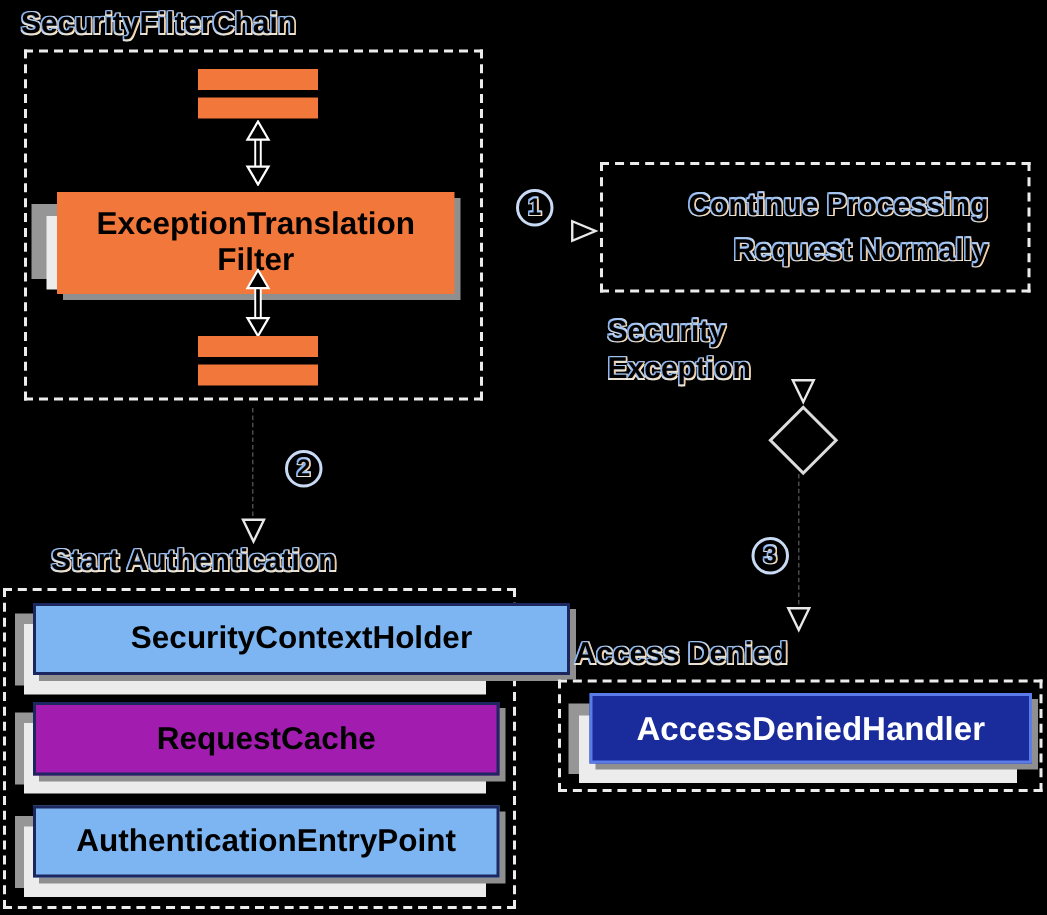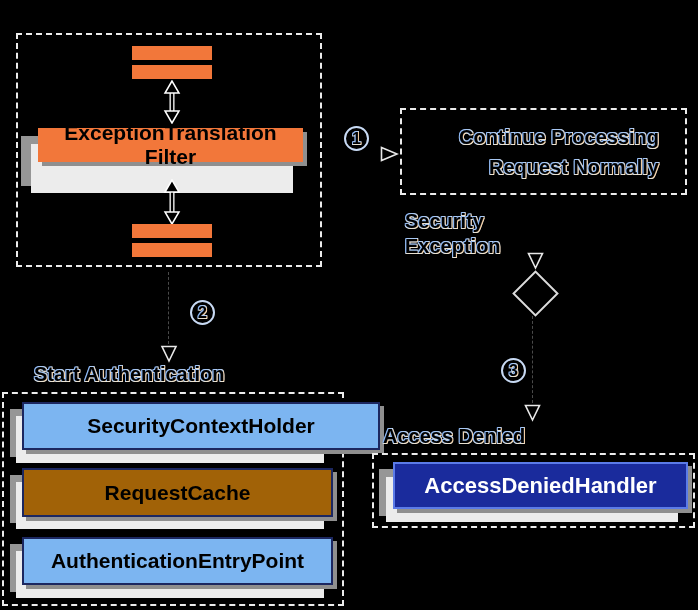--- a/index.html
+++ b/index.html
@@ -20,53 +20,54 @@
   .dashedbox{border:2px dashed #ececec;box-sizing:border-box;background:#000;}
   .bar{background:#F2773A;}
   .sh-g{background:#969696;}
   .sh-l{background:#ECECEC;}
   .mainbox{
     display:flex;align-items:center;justify-content:center;text-align:center;
     box-sizing:border-box;box-shadow:4px 4px 0 #8F8F8F;color:#000;
   }
   .orange{background:#F2773A;font-size:21px;line-height:24px;}
   .blue{background:#7CB5F1;border:2px solid #1c2760;font-size:21px;}
-  .tan{background:#a16207;border:2px solid #1c2760;font-size:21px;}
+  .tan{background:#a21caf;border:2px solid #1c2760;font-size:21px;}
   .navy{background:#1A2B9C;border:2px solid #5b7be8;color:#fff;font-size:22px;}
   .badge{
     width:25px;height:25px;border-radius:50%;border:2px solid #c8daf4;box-sizing:border-box;
     display:flex;align-items:center;justify-content:center;font-size:16px;background:#000;
   }
   .connector{border-left:1px dashed #4a4a4a;width:0;}
   .diamond{width:33px;height:33px;border:2px solid #dcdcdc;background:#000;transform:rotate(45deg);box-sizing:border-box;}
   svg{display:block;}
 </style>
 </head>
 <body>
 
 <div id="canvas">
 
+  <div class="abs glow" style="left:14px;top:5px;font-size:20px;">SecurityFilterChain</div>
 
   <div class="abs dashedbox" style="left:16px;top:33px;width:306px;height:234px;"></div>
 
   <div class="abs bar" style="left:132px;top:46px;width:80px;height:14px;"></div>
   <div class="abs bar" style="left:132px;top:65px;width:80px;height:14px;"></div>
 
   <div class="abs" style="left:157px;top:80px;">
     <svg width="30" height="44" viewBox="0 0 30 44">
       <line x1="15" y1="9" x2="15" y2="35" stroke="#ffffff" stroke-width="5"></line>
       <line x1="15" y1="9" x2="15" y2="35" stroke="#000000" stroke-width="2.4"></line>
       <polygon points="15,1 8,13 22,13" fill="#000" stroke="#fff" stroke-width="1.5"></polygon>
       <polygon points="15,43 8,31 22,31" fill="#000" stroke="#fff" stroke-width="1.5"></polygon>
     </svg>
   </div>
 
   <div class="abs sh-g" style="left:21px;top:136px;width:265px;height:50px;"></div>
   <div class="abs sh-l" style="left:31px;top:144px;width:262px;height:49px;"></div>
-  <div class="abs mainbox orange pre" style="left:38px;top:128px;width:265px;height:34px;">ExceptionTranslation
+  <div class="abs mainbox orange pre" style="left:38px;top:128px;width:265px;height:68px;">ExceptionTranslation
 Filter</div>
 
   <div class="abs" style="left:157px;top:179px;">
     <svg width="30" height="46" viewBox="0 0 30 46">
       <line x1="15" y1="9" x2="15" y2="37" stroke="#ffffff" stroke-width="5"></line>
       <line x1="15" y1="9" x2="15" y2="37" stroke="#000000" stroke-width="2.4"></line>
       <polygon points="15,1 8,13 22,13" fill="#000" stroke="#fff" stroke-width="1.5"></polygon>
       <polygon points="15,45 8,33 22,33" fill="#000" stroke="#fff" stroke-width="1.5"></polygon>
     </svg>
   </div>

